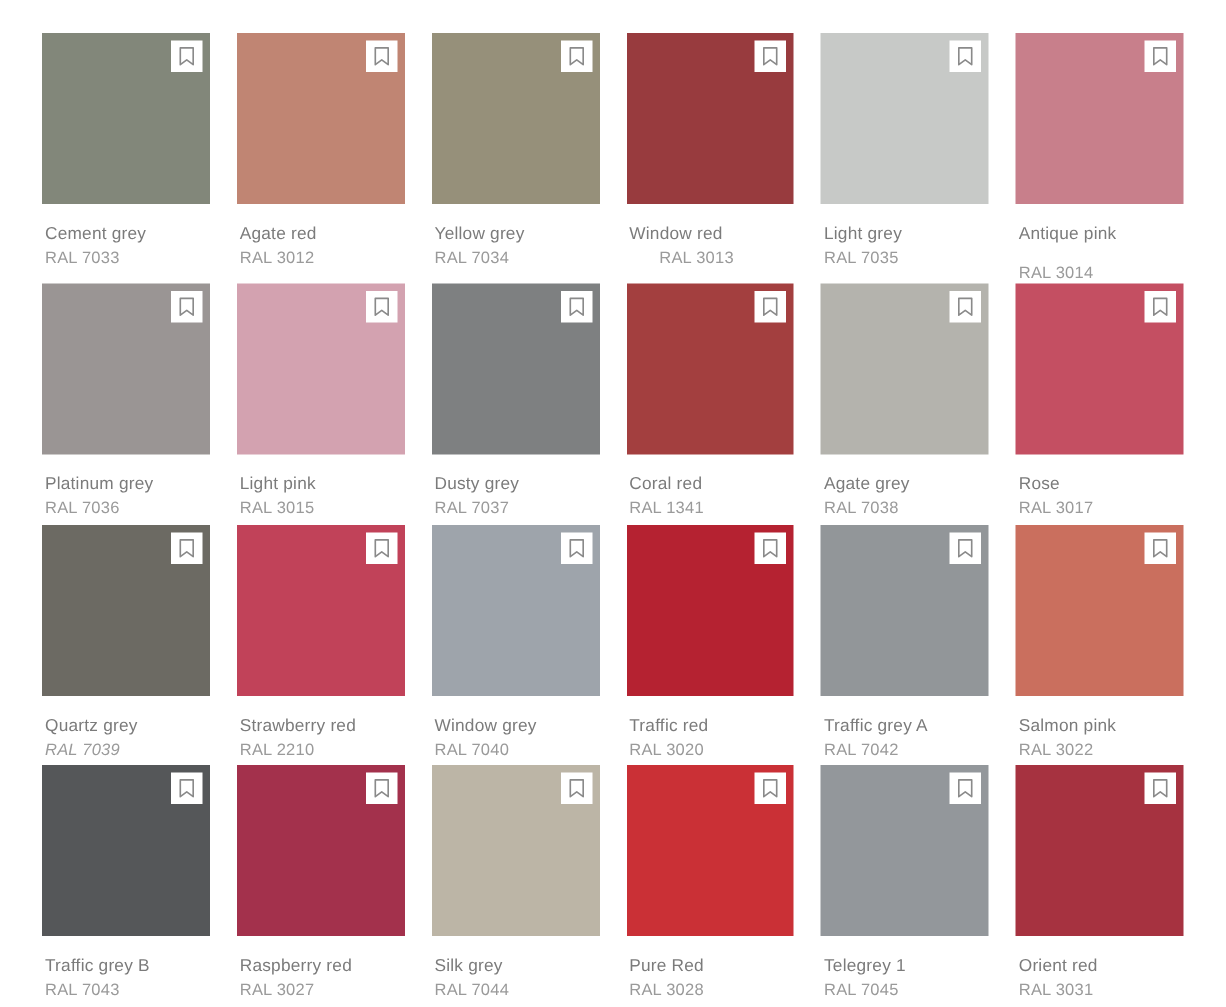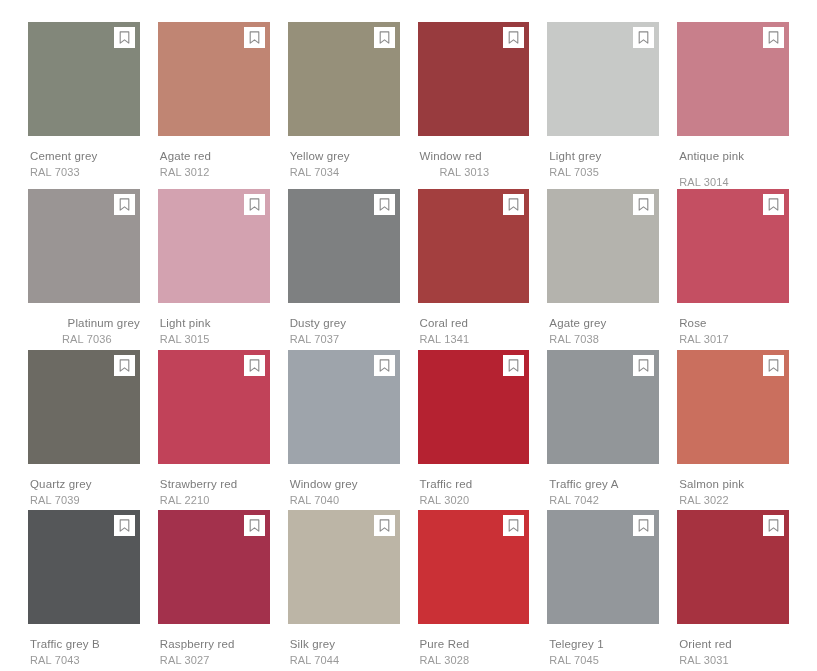--- a/index.html
+++ b/index.html
@@ -174,22 +174,22 @@
       <div class="swatch-color" style="background: rgb(154, 149, 148);">
         <div class="bookmark-button" style="background: rgb(255, 255, 255);">
           <span>
             <svg width="11" height="13" viewBox="0 0 11 13" fill="none" xmlns="http://www.w3.org/2000/svg">
               <path d="M1.2 0.9h8.6v11.2L5.5 8.9 1.2 12.1z" stroke="#8a8a8a" stroke-width="1.1" fill="none" stroke-linejoin="round"></path>
             </svg>
           </span>
         </div>
       </div>
       <div class="swatch-meta">
-        <div class="swatch-name" style="color: rgb(123, 123, 123); text-align: right;">Platinum grey</div>
-        <div class="swatch-code" style="color: rgb(154, 154, 154); margin-left: 32px;">RAL 7036</div>
+        <div class="swatch-name" style="color: rgb(123, 123, 123);">Platinum grey</div>
+        <div class="swatch-code" style="color: rgb(154, 154, 154);">RAL 7036</div>
       </div>
     </div>
     <div class="swatch-card">
       <div class="swatch-color" style="background: rgb(211, 162, 176);">
         <div class="bookmark-button" style="background: rgb(255, 255, 255);">
           <span>
             <svg width="11" height="13" viewBox="0 0 11 13" fill="none" xmlns="http://www.w3.org/2000/svg">
               <path d="M1.2 0.9h8.6v11.2L5.5 8.9 1.2 12.1z" stroke="#8a8a8a" stroke-width="1.1" fill="none" stroke-linejoin="round"></path>
             </svg>
           </span>
@@ -265,21 +265,21 @@
         <div class="bookmark-button" style="background: rgb(255, 255, 255);">
           <span>
             <svg width="11" height="13" viewBox="0 0 11 13" fill="none" xmlns="http://www.w3.org/2000/svg">
               <path d="M1.2 0.9h8.6v11.2L5.5 8.9 1.2 12.1z" stroke="#8a8a8a" stroke-width="1.1" fill="none" stroke-linejoin="round"></path>
             </svg>
           </span>
         </div>
       </div>
       <div class="swatch-meta">
         <div class="swatch-name" style="color: rgb(123, 123, 123);">Quartz grey</div>
-        <div class="swatch-code" style="color: rgb(154, 154, 154);">RAL 7039</div>
+        <div class="swatch-code" style="color: rgb(154, 154, 154); font-style: italic;">RAL 7039</div>
       </div>
     </div>
     <div class="swatch-card">
       <div class="swatch-color" style="background: rgb(193, 66, 89);">
         <div class="bookmark-button" style="background: rgb(255, 255, 255);">
           <span>
             <svg width="11" height="13" viewBox="0 0 11 13" fill="none" xmlns="http://www.w3.org/2000/svg">
               <path d="M1.2 0.9h8.6v11.2L5.5 8.9 1.2 12.1z" stroke="#8a8a8a" stroke-width="1.1" fill="none" stroke-linejoin="round"></path>
             </svg>
           </span>

